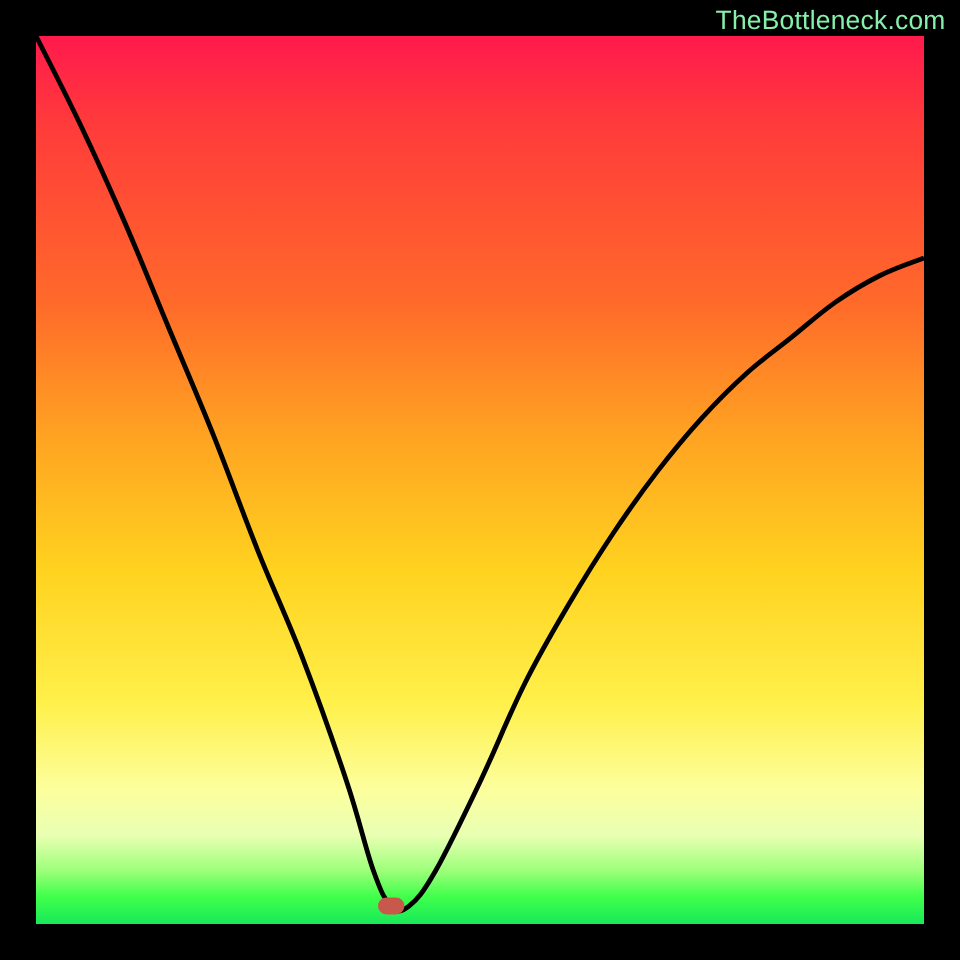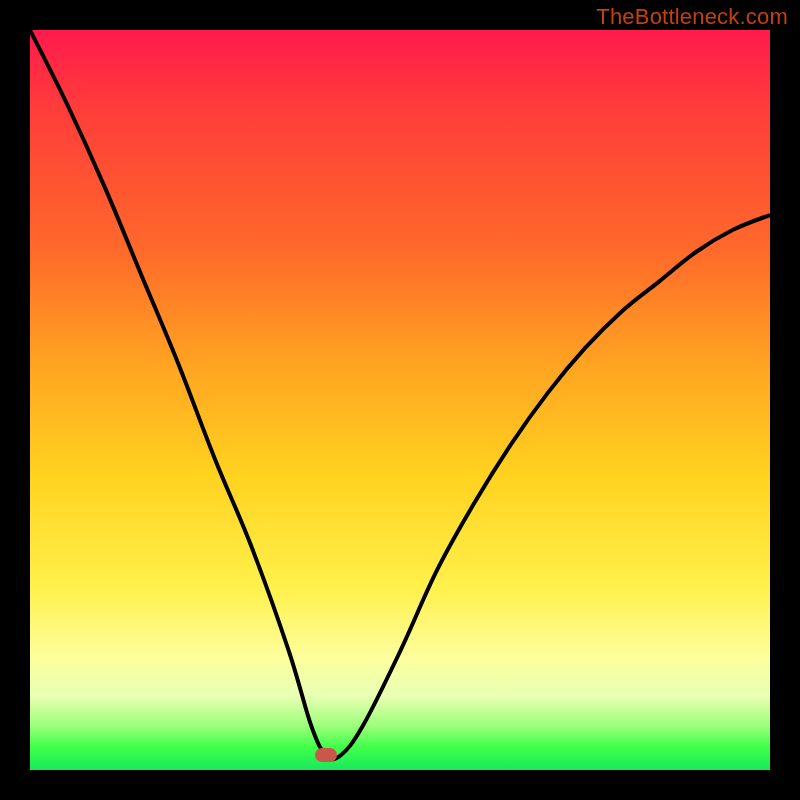--- a/index.html
+++ b/index.html
@@ -37,21 +37,21 @@
       #e9ffb3 90%,
       #9dff7a 94%,
       #3eff4a 97%,
       #18e85b 100%
     );
   }
   .watermark {
     position: absolute;
     top: 4px;
     right: 12px;
-    color: #c2410c;
+    color: #86efac;
     font-size: 22px;
     letter-spacing: 0.2px;
     user-select: none;
   }
   svg.curve {
     position: absolute;
     top: 0; left: 0;
     width: 740px;
     height: 740px;
   }

